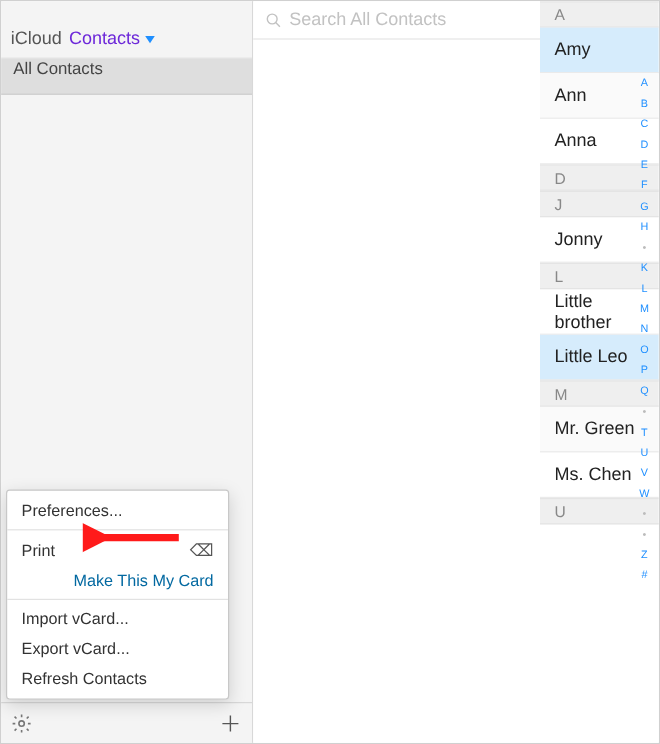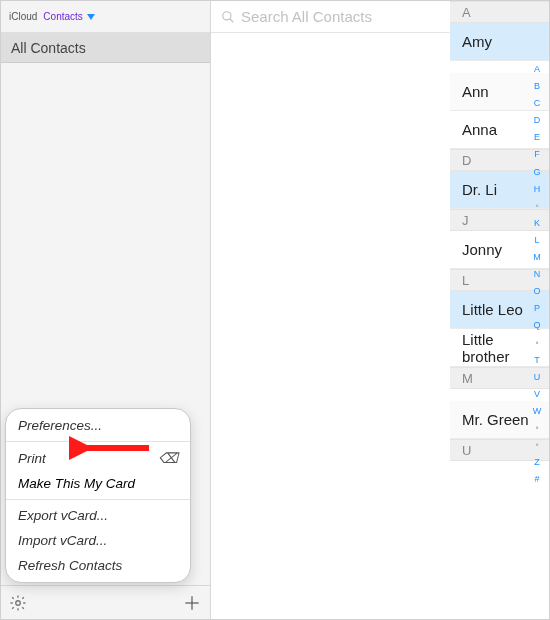--- a/index.html
+++ b/index.html
@@ -27,41 +27,42 @@
     border-right: 1px solid #d8d8d8;
     display: flex;
     flex-direction: column;
     position: relative;
   }
   .sidebar-header {
     height: 32px;
     display: flex;
     align-items: center;
     padding: 0 8px;
-    font-size: 10px;
+    font-size: 15px;
     border-bottom: 1px solid #e0e0e0;
+    margin-top: 16px;
   }
   .sidebar-header .icloud { color: #555; }
   .sidebar-header .contacts {
     color: #6d28d9;
     margin-left: 6px;
     display: flex;
     align-items: center;
   }
   .chev {
     width: 0; height: 0;
     border-left: 4px solid transparent;
     border-right: 4px solid transparent;
     border-top: 6px solid #1f8fff;
     margin-left: 4px;
   }
   .group-item {
     height: 30px;
     display: flex;
-    align-items: center;
+    align-items: flex-start;
     padding: 0 10px;
     background: #dedede;
     border-bottom: 1px solid #ccc;
     color: #444;
   }
   .sidebar-fill { flex: 1; }
   .sidebar-footer {
     height: 34px;
     border-top: 1px solid #d8d8d8;
     display: flex;
@@ -119,21 +120,21 @@
     display: flex;
     align-items: center;
     padding: 0 12px;
     border-bottom: 1px solid #eaeaea;
     font-size: 15px;
     color: #222;
   }
   .contact-row.selected {
     background: #d6ecfc;
   }
-  .contact-row.alt { background: #fafafa; margin-top: 12px; }
+  .contact-row.alt { background: #fafafa; }
 
   
   .alpha-index {
     position: absolute;
     right: 4px;
     top: 60px;
     width: 16px;
     display: flex;
     flex-direction: column;
     align-items: center;
@@ -145,35 +146,34 @@
   .alpha-index .dim { color: #bcbcbc; }
 
   
   .menu {
     position: absolute;
     left: 4px;
     bottom: 36px;
     width: 186px;
     background: #fff;
     border: 1px solid #c8c8c8;
-    border-radius: 16px;
+    border-radius: 3px;
     box-shadow: 0 4px 14px rgba(0,0,0,0.15);
     padding: 4px 0;
     font-size: 13.5px;
     z-index: 50;
-    font-style: italic;
   }
   .menu-item {
     padding: 5px 12px;
     display: flex;
     align-items: center;
     justify-content: space-between;
     color: #333;
   }
-  .menu-item.disabled { color: #000000; }
+  .menu-item.disabled { color: #0369a1; justify-content: flex-end; }
   .menu-sep {
     height: 1px;
     background: #e2e2e2;
     margin: 3px 0;
   }
   .menu-item.highlighted {
     outline: 3px solid #ff1a1a;
     outline-offset: -2px;
   }
   .del-icon {
@@ -215,24 +215,24 @@
       <div class="menu-sep"></div>
       <div class="menu-item">
         <span>Print</span>
         <span class="del-icon">⌫</span>
       </div>
       <div class="menu-item disabled">
         <span>Make This My Card</span>
       </div>
       <div class="menu-sep"></div>
       <div class="menu-item">
+        <span>Import vCard...</span>
+      </div>
+      <div class="menu-item">
         <span>Export vCard...</span>
-      </div>
-      <div class="menu-item">
-        <span>Import vCard...</span>
       </div>
       <div class="menu-item">
         <span>Refresh Contacts</span>
       </div>
     </div>
 
     <div class="sidebar-footer">
       <span class="gear-icon">
         <svg width="18" height="18" viewBox="0 0 24 24" fill="none" stroke="#777" stroke-width="1.8">
           <circle cx="12" cy="12" r="3"></circle>
@@ -256,28 +256,28 @@
       </svg>
       <input class="search-input" type="text" placeholder="Search All Contacts" style="">
     </div>
 
     <div class="list" id="contact-list">
         <div class="section-header">A</div>
         <div class="contact-row selected">Amy</div>
         <div class="contact-row alt">Ann</div>
         <div class="contact-row">Anna</div>
         <div class="section-header">D</div>
-        <div class="contact-row selected">Dr. Li</div>
         <div class="section-header">J</div>
         <div class="contact-row">Jonny</div>
         <div class="section-header">L</div>
+        <div class="contact-row">Little brother</div>
         <div class="contact-row selected">Little Leo</div>
-        <div class="contact-row">Little brother</div>
         <div class="section-header">M</div>
         <div class="contact-row alt">Mr. Green</div>
+        <div class="contact-row">Ms. Chen</div>
         <div class="section-header">U</div>
       </div>
 
     <div class="alpha-index" id="alpha-index">
         <span>A</span>
         <span>B</span>
         <span>C</span>
         <span>D</span>
         <span>E</span>
         <span>F</span>

